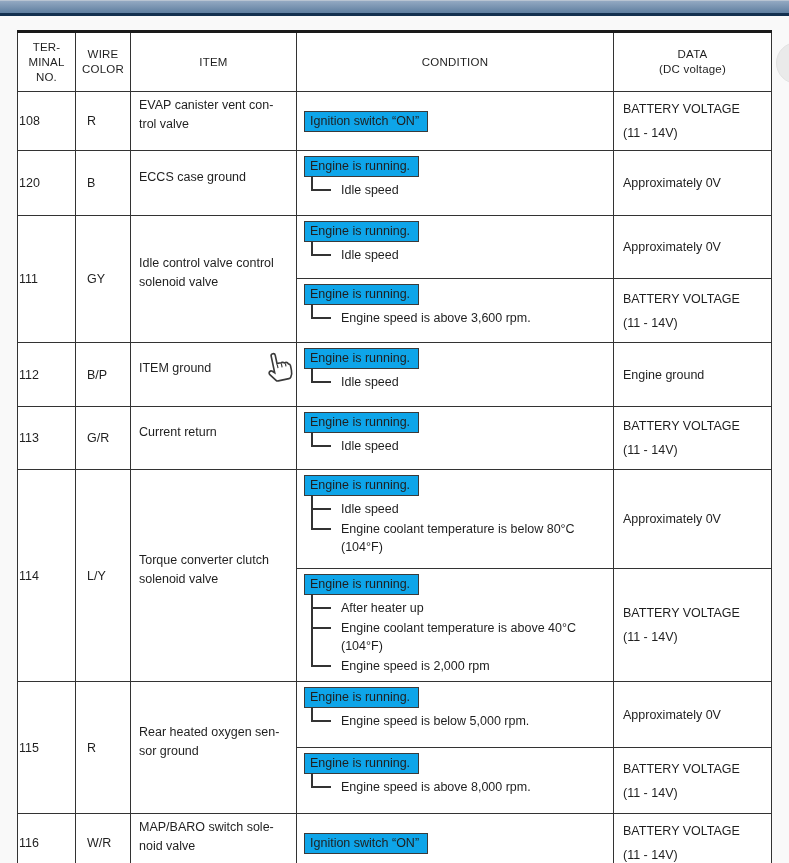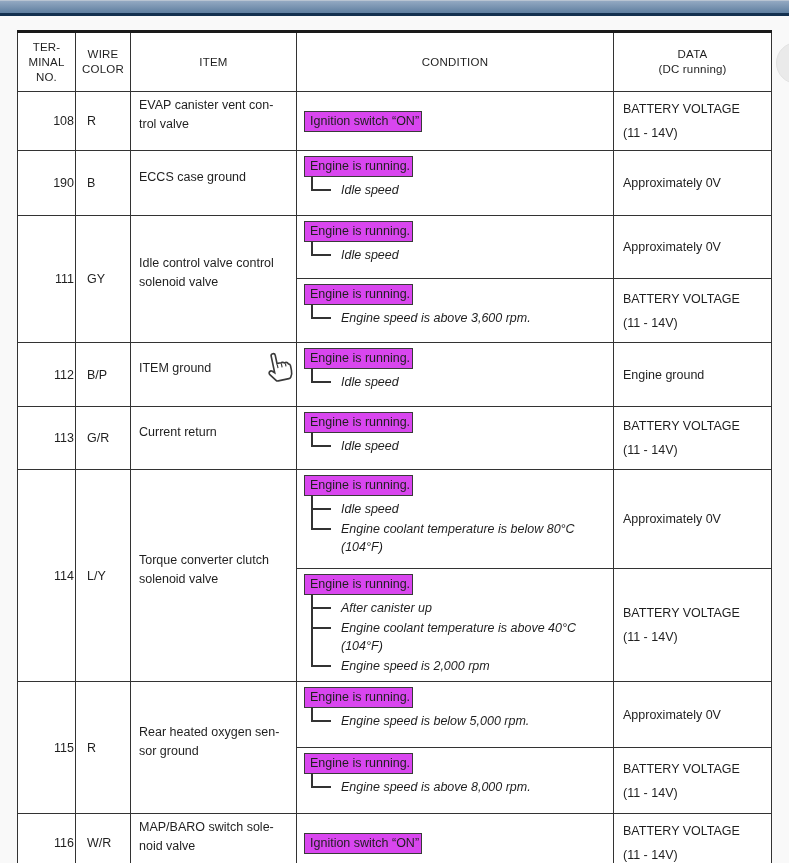--- a/index.html
+++ b/index.html
@@ -19,31 +19,31 @@
   .doc{position:absolute;left:17px;top:30px;}
   table.vtable{
     border-collapse:collapse;table-layout:fixed;width:754px;background:#fff;
     border-top:3px solid #1a1a1a;border-bottom:3px solid #1a1a1a;
   }
   .vtable th,.vtable td{border:1.5px solid #333;background:#fff;}
   .vtable thead th{
     height:56px;font-weight:normal;font-size:11.5px;line-height:15px;
     white-space:pre-line;text-align:center;vertical-align:middle;letter-spacing:.2px;
   }
-  td.tno{text-align:right;vertical-align:middle;font-size:12.5px;}
+  td.tno{text-align:left;vertical-align:middle;font-size:12.5px;}
   td.wire{vertical-align:middle;padding-left:11px;font-size:12.5px;}
   td.item{vertical-align:middle;padding:4px 6px 16px 8px;white-space:pre-line;line-height:19px;font-size:12.5px;}
   td.cond{vertical-align:top;padding:5px 6px 5px 7px;}
   td.cond.only-box{vertical-align:middle;}
   td.dcell{vertical-align:middle;padding:4px 6px 4px 9px;white-space:pre-line;line-height:24px;font-size:12.5px;}
   .cbox{
-    display:inline-block;border:1.5px solid #3a3a3a;background:#d946ef;
-    padding:1px 2px 2px 5px;font-size:12.5px;line-height:16px;
+    display:inline-block;border:1.5px solid #3a3a3a;background:#0ea5e9;
+    padding:1px 8px 2px 5px;font-size:12.5px;line-height:16px;
   }
-  .tree{position:relative;margin:2px 0 0 7px;padding-left:30px;font-style:italic;}
+  .tree{position:relative;margin:2px 0 0 7px;padding-left:30px;}
   .tree::before{content:"";position:absolute;left:0;top:-3px;bottom:0;width:0;border-left:2px solid #333;}
   .ti{position:relative;line-height:18px;white-space:pre-line;font-size:12.5px;padding-top:2px;}
   .ti::before{content:"";position:absolute;left:-30px;top:10px;width:20px;border-top:2px solid #333;}
   .ti:last-child::after{content:"";position:absolute;left:-31px;top:12px;bottom:-5px;width:6px;background:#fff;}
   .edge-blob{
     position:absolute;left:776px;top:42px;width:40px;height:40px;border-radius:50%;
     background:#eaeaea;border:1px solid #e2e2e2;
   }
   .cursor{position:absolute;left:265px;top:346px;width:28px;height:38px;transform:rotate(-12deg);}
 </style>
@@ -64,35 +64,35 @@
     <thead>
       <tr>
         <th>TER-
 MINAL
 NO.</th>
         <th>WIRE
 COLOR</th>
         <th>ITEM</th>
         <th>CONDITION</th>
         <th>DATA
-(DC running)</th>
+(DC voltage)</th>
       </tr>
     </thead>
     <tbody id="rows">
         <tr>
           <td class="tno" rowspan="1">108</td>
           <td class="wire" rowspan="1">R</td>
           <td class="item" rowspan="1">EVAP canister vent con-
 trol valve</td>
           <td class="cond only-box" style="height: 47px;"><div class="cbox">Ignition switch “ON”</div></td>
           <td class="dcell">BATTERY VOLTAGE
 (11 - 14V)</td>
         </tr>
         <tr>
-          <td class="tno" rowspan="1">190</td>
+          <td class="tno" rowspan="1">120</td>
           <td class="wire" rowspan="1">B</td>
           <td class="item" rowspan="1">ECCS case ground</td>
           <td class="cond" style="height: 54px;"><div class="cbox">Engine is running.</div><div class="tree">
               <div class="ti">Idle speed</div>
             </div></td>
           <td class="dcell">Approximately 0V</td>
         </tr>
         <tr>
           <td class="tno" rowspan="2">111</td>
           <td class="wire" rowspan="2">GY</td>
@@ -136,21 +136,21 @@
 solenoid valve</td>
           <td class="cond" style="height: 88px;"><div class="cbox">Engine is running.</div><div class="tree">
               <div class="ti">Idle speed</div>
               <div class="ti">Engine coolant temperature is below 80°C
 (104°F)</div>
             </div></td>
           <td class="dcell">Approximately 0V</td>
         </tr>
         <tr>
           <td class="cond" style="height: 102px;"><div class="cbox">Engine is running.</div><div class="tree">
-              <div class="ti">After canister up</div>
+              <div class="ti">After heater up</div>
               <div class="ti">Engine coolant temperature is above 40°C
 (104°F)</div>
               <div class="ti">Engine speed is 2,000 rpm</div>
             </div></td>
           <td class="dcell">BATTERY VOLTAGE
 (11 - 14V)</td>
         </tr>
         <tr>
           <td class="tno" rowspan="2">115</td>
           <td class="wire" rowspan="2">R</td>

